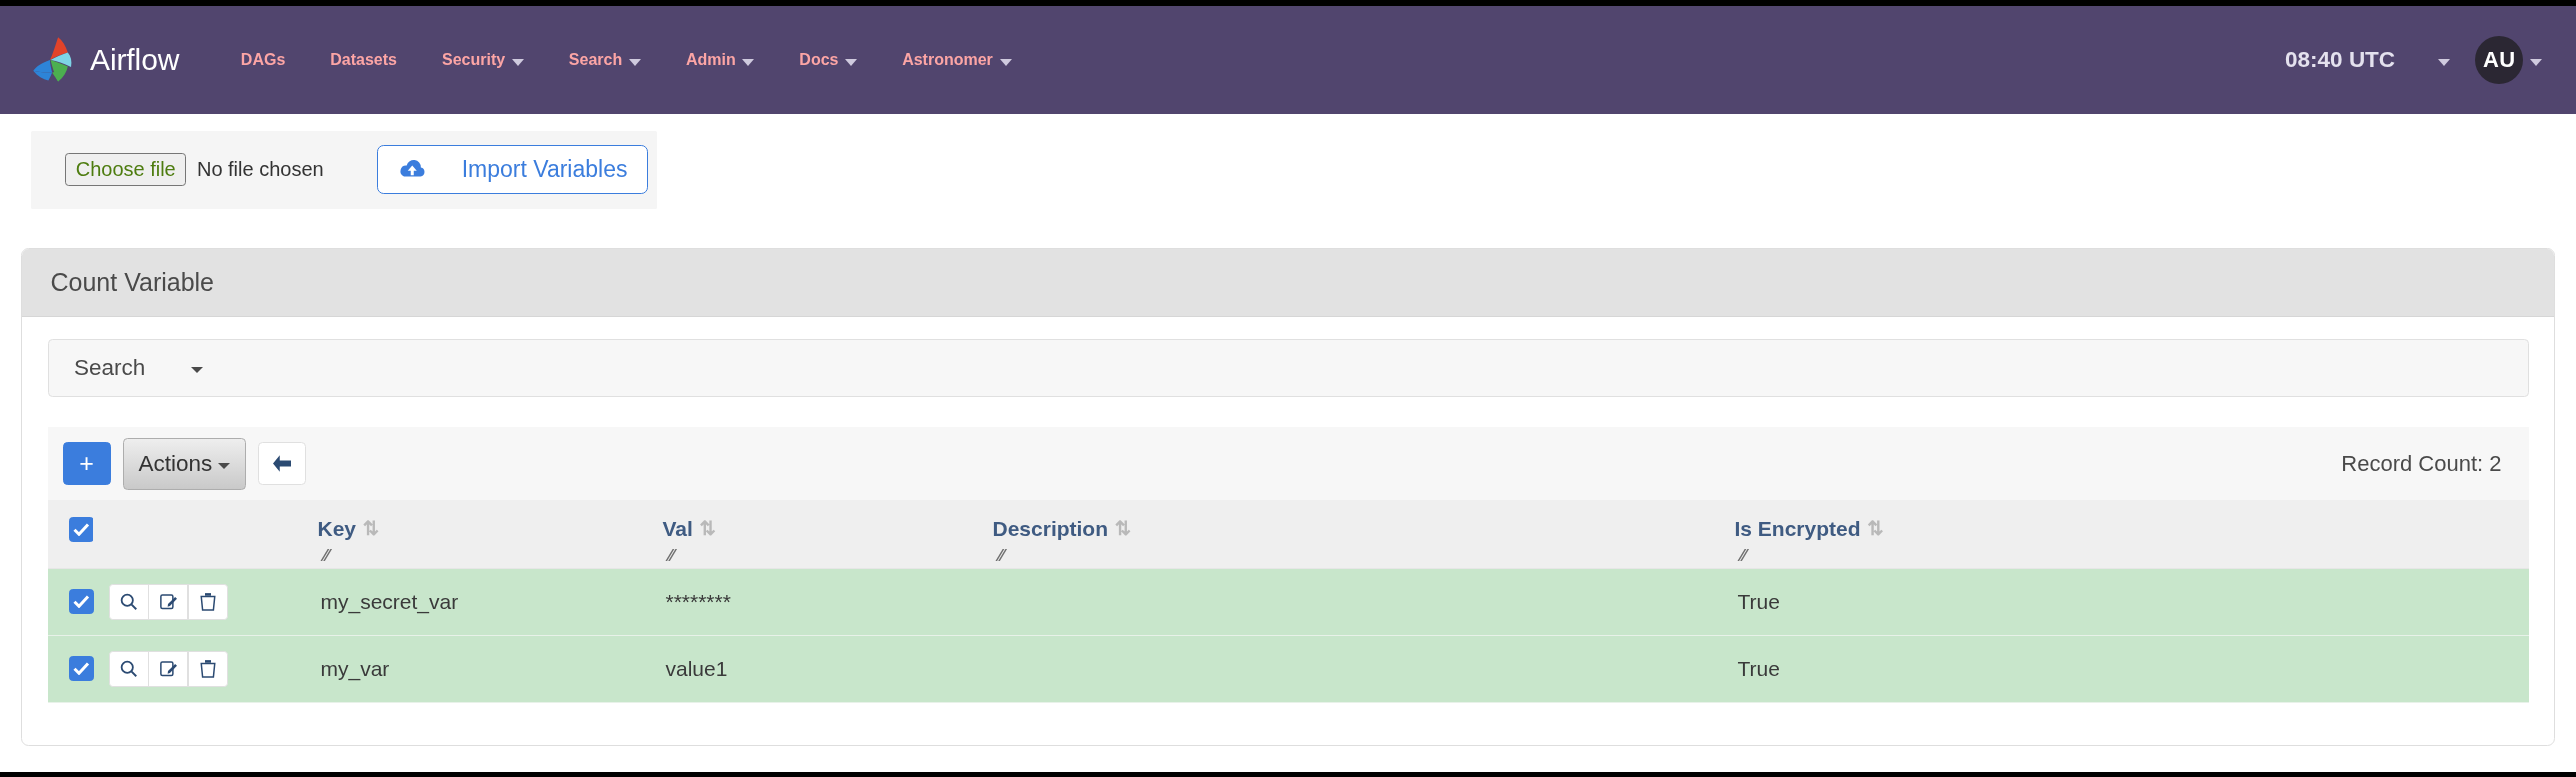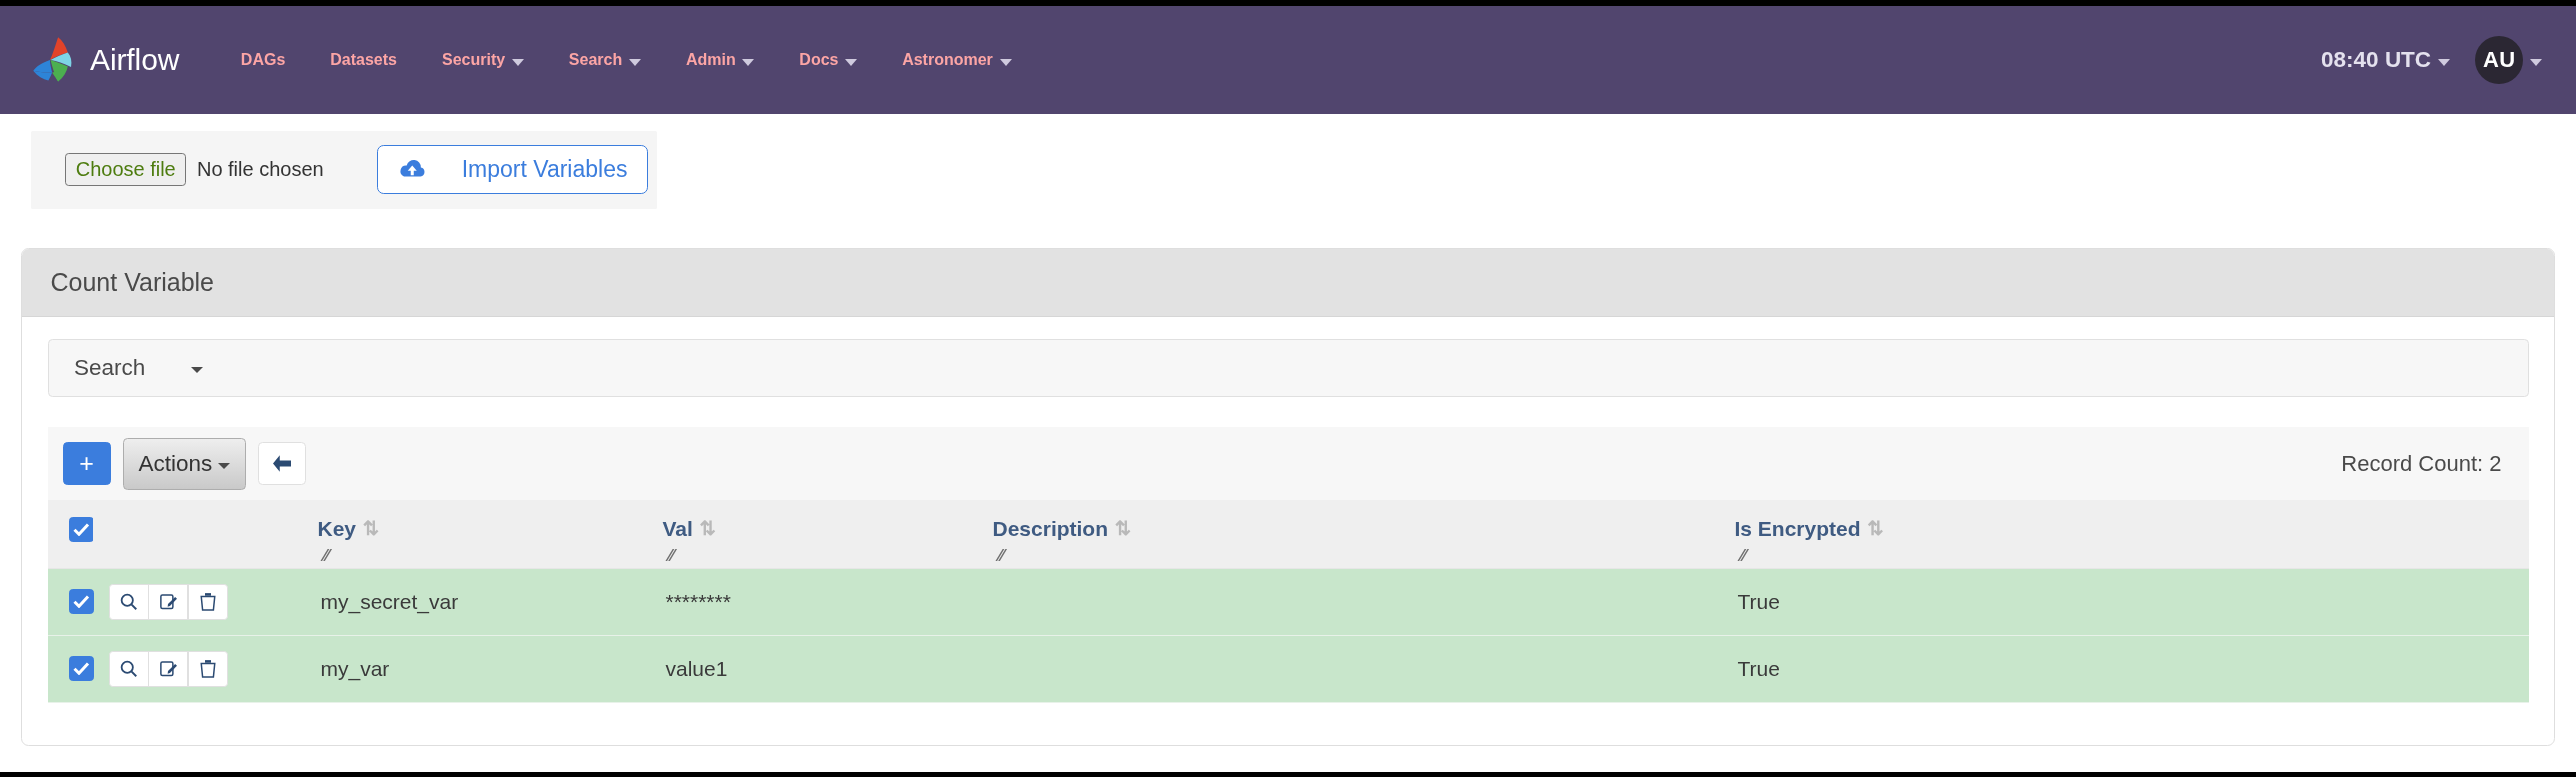--- a/index.html
+++ b/index.html
@@ -39,21 +39,21 @@
     display:inline-block; width:0;height:0;
     border-left:6.7px solid transparent; border-right:6.7px solid transparent;
     border-top:7.5px solid #cfcade; margin-left:6.7px;
     position:relative; top:2.2px;
   }
   .nav-right {
     margin-left:auto; display:flex; align-items:center;
   }
   .clock {
     color:#e4e1ee; font-size:22.5px; font-weight:bold;
-    display:flex; align-items:center; cursor:pointer; margin-right:25.5px;
+    display:flex; align-items:center; cursor:pointer; margin-right:25.5px;gap:36px;
   }
   .avatar-wrap { display:flex; align-items:center; cursor:pointer; }
   .avatar {
     width:48px;height:48px;border-radius:50%;
     background:#2b2733; color:#fff;
     display:flex;align-items:center;justify-content:center;
     font-size:22px;font-weight:bold; letter-spacing:0.4px;
   }
 
   

